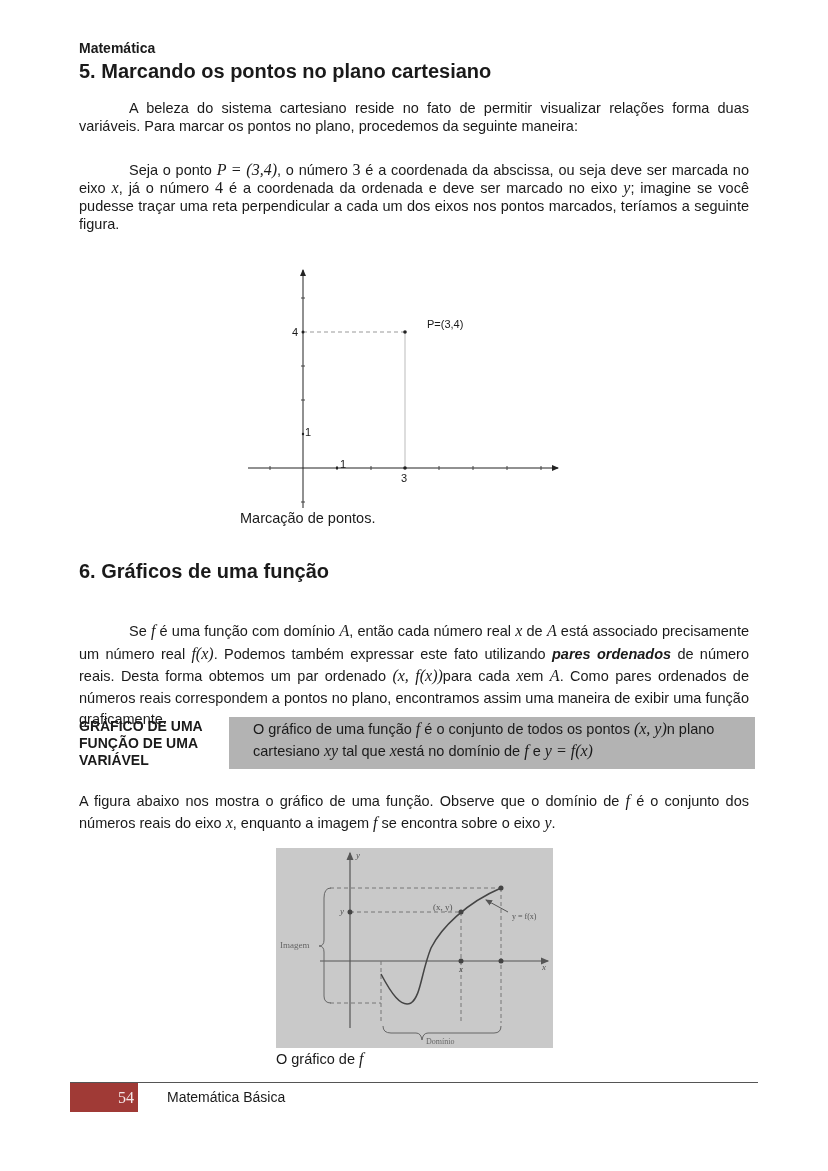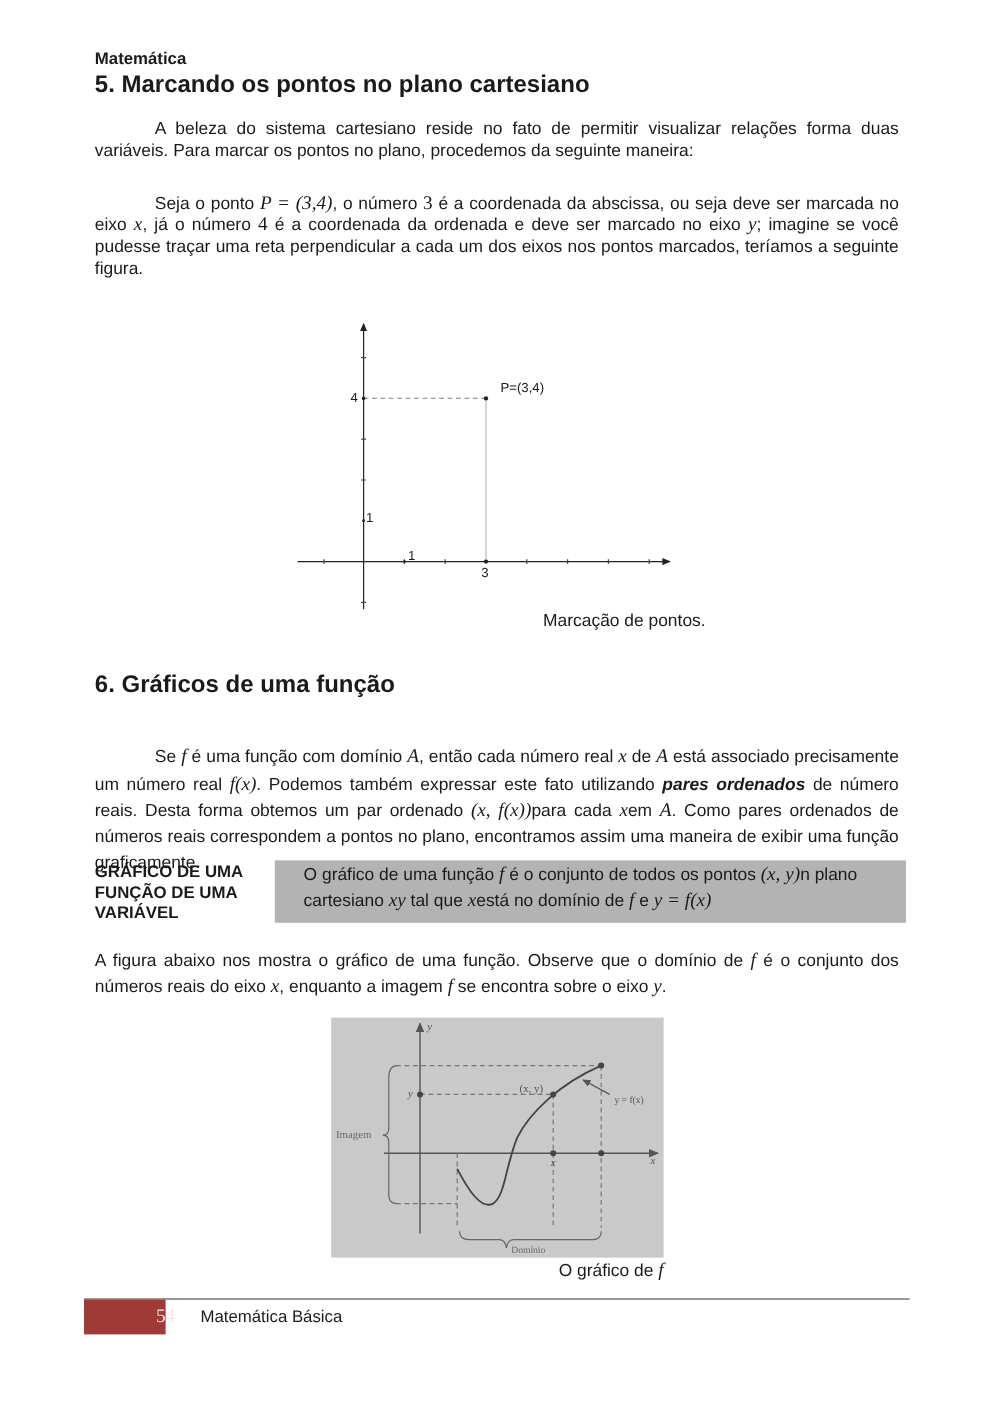--- a/index.html
+++ b/index.html
@@ -8,29 +8,29 @@
   .abs { position: absolute; }
   .header-subject { left: 79px; top: 40px; font-size: 14px; font-weight: bold; }
   .h1 { left: 79px; top: 60px; font-size: 20px; font-weight: bold; }
   .h2 { left: 79px; top: 560px; font-size: 20px; font-weight: bold; }
   .para { left: 79px; width: 670px; font-size: 14.5px; line-height: 18px; text-align: justify; }
   .para .indent { display: inline-block; width: 50px; }
   .m { font-family: "Liberation Serif", serif; font-style: italic; font-size: 16px; }
   .mn { font-family: "Liberation Serif", serif; font-size: 16px; }
   .bi { font-weight: bold; font-style: italic; }
   .fig1 { left: 240px; top: 258px; width: 330px; height: 250px; }
-  .cap { font-size: 14.5px; text-align: right; }
+  .cap { font-size: 14.5px; text-align: left; }
   .def-label { left: 79px; top: 718px; width: 145px; font-size: 14px; font-weight: bold; line-height: 17px; }
   .def-box { left: 229px; top: 717px; width: 526px; height: 52px; background: #b3b3b3;
              font-size: 14.5px; line-height: 21px; padding: 1px 24px; box-sizing: border-box; }
   .fig2 { left: 276px; top: 848px; width: 277px; height: 200px; background: #c9c9c9; }
   .footer-rule { left: 70px; top: 1082px; width: 688px; height: 1px; background: #555; }
   .footer-box { left: 70px; top: 1083px; width: 68px; height: 29px; background: #a03a36; }
   .footer-num { left: 70px; top: 1083px; width: 64px; height: 29px; color: #f3e6e6;
-                font-family: "Liberation Serif", serif; font-size: 16px; text-align: right; line-height: 29px; padding-left: 12px; }
+                font-family: "Liberation Serif", serif; font-size: 16px; text-align: right; line-height: 29px; }
   .footer-title { left: 147px; top: 1089px; font-size: 14px; margin-left: 20px; }
 </style>
 </head>
 <body>
 
 <div class="abs header-subject">Matemática</div>
 <div class="abs h1">5. Marcando os pontos no plano cartesiano</div>
 
 <div class="abs para" style="top:99px;">
   <span class="indent"></span><span>A beleza do sistema cartesiano reside no fato de permitir visualizar relações forma duas variáveis. Para marcar os pontos no plano, procedemos da seguinte maneira:</span>
@@ -68,21 +68,21 @@
     </g>
 
     <line x1="63" y1="74" x2="165" y2="74" stroke="#999" stroke-width="1" stroke-dasharray="4,3"></line>
     <line x1="165" y1="74" x2="165" y2="210" stroke="#bbb" stroke-width="1"></line>
     <circle cx="165" cy="74" r="1.8" fill="#222"></circle>
     <circle cx="165" cy="210" r="1.8" fill="#222"></circle>
     <circle cx="63" cy="74" r="1.5" fill="#222"></circle>
     <circle cx="97" cy="210" r="1.2" fill="#222"></circle>
     <circle cx="63" cy="176" r="1.2" fill="#222"></circle>
   </svg>
-  <div class="abs" style="left:165px;top:60px;font-size:11px;padding-left:12px;">P=(3,4)</div>
+  <div class="abs" style="left:175px;top:60px;font-size:11px;padding-left:12px;">P=(3,4)</div>
   <div class="abs" style="left:52px;top:68px;font-size:11px;">4</div>
   <div class="abs" style="left:65px;top:168px;font-size:11px;">1</div>
   <div class="abs" style="left:100px;top:200px;font-size:11px;">1</div>
   <div class="abs" style="left:161px;top:214px;font-size:11px;">3</div>
 </div>
 <div class="abs cap" style="left:240px;top:510px;width:348px;">Marcação de pontos.</div>
 
 <div class="abs h2">6. Gráficos de uma função</div>
 
 <div class="abs para" style="top:600px;line-height:21.5px;margin-top:20px;">

